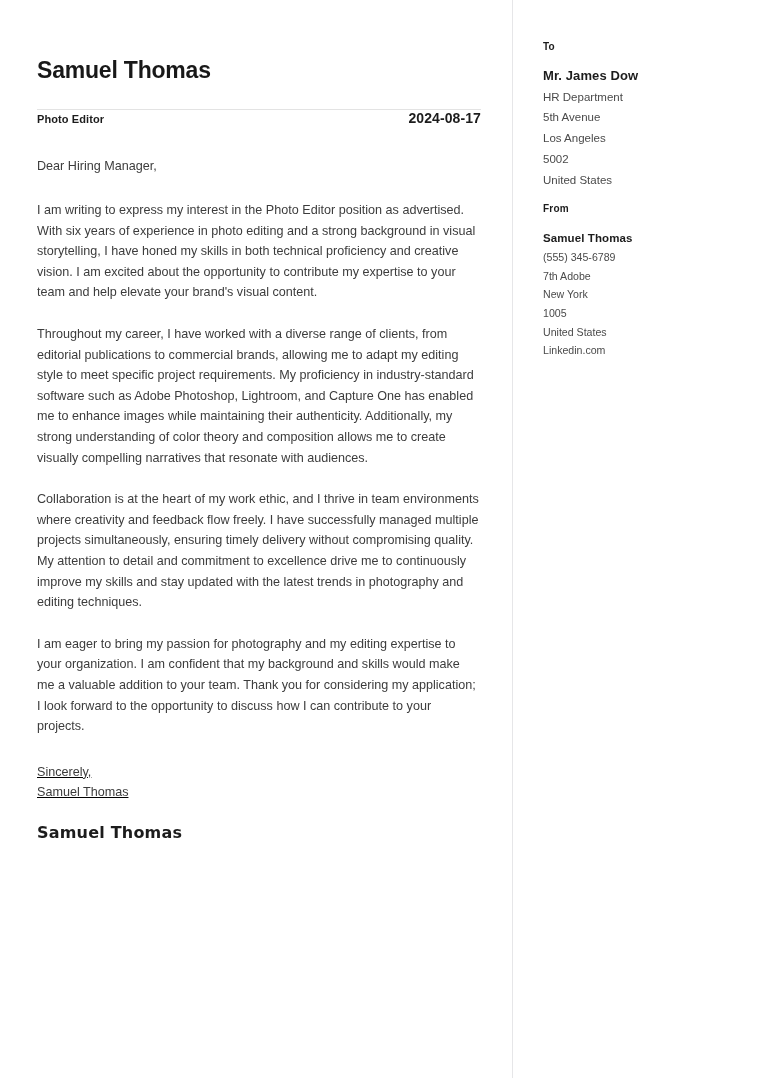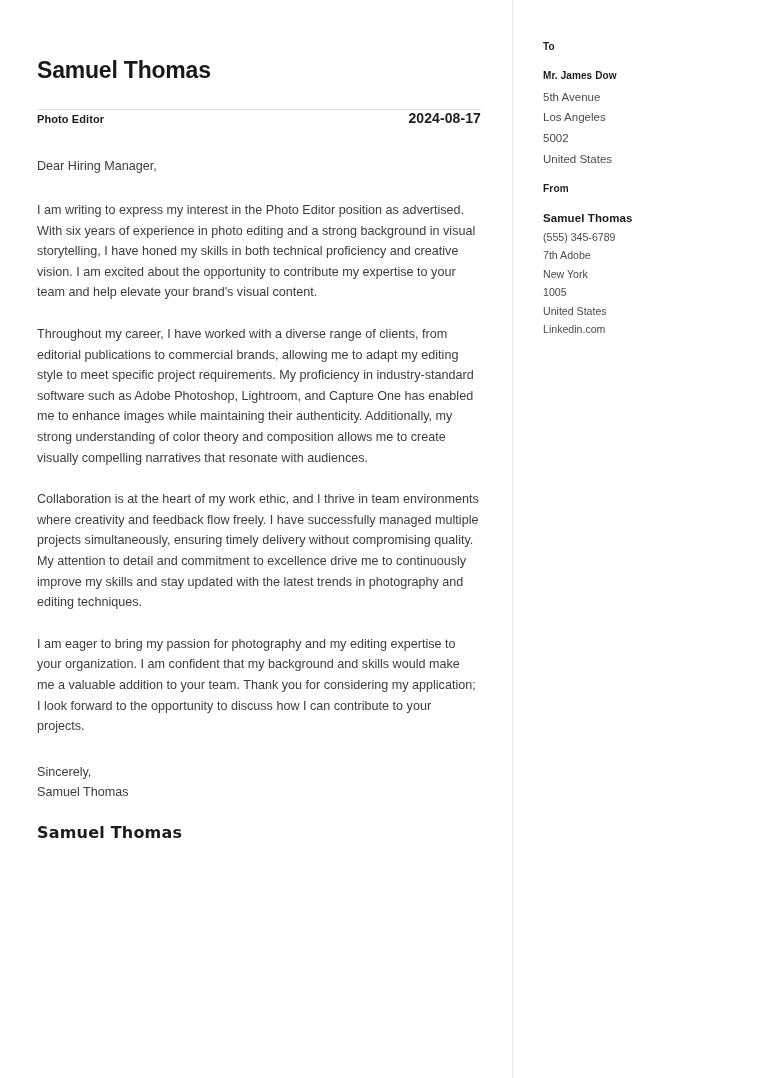--- a/index.html
+++ b/index.html
@@ -84,20 +84,21 @@
     text-align: left;
   }
   .closing-line {
     font-size: 12.6px;
     color: #3c3c3c;
     line-height: 20.6px;
     margin: 0;
   }
   .closing-block {
     margin-top: 25px;
+    text-decoration: underline;
   }
   .signature {
     margin-top: 20px;
     font-family: "DejaVu Sans", sans-serif;
     font-size: 16px;
     font-weight: bold;
     color: #1c1c1c;
     letter-spacing: 0.2px;
   }
 
@@ -123,21 +124,21 @@
     margin: 0 0 14px 0;
   }
   .side-heading.from-heading {
     margin-top: 13px;
   }
 
   .addr-block {
     margin: 0;
   }
   .addr-name {
-    font-size: 10px;
+    font-size: 13px;
     font-weight: bold;
     color: #1c1c1c;
     line-height: 20.7px;
     letter-spacing: 0.1px;
   }
   .addr-line {
     font-size: 11.5px;
     color: #4a4a4a;
     line-height: 20.7px;
   }
@@ -184,20 +185,21 @@
 
   </div>
 
   <div class="col-divider"></div>
 
   <div class="side-col">
 
     <div class="side-heading">To</div>
     <div class="addr-block recipient">
       <div class="addr-name">Mr. James Dow</div>
+      <div class="addr-line">HR Department</div>
       <div class="addr-line">5th Avenue</div>
       <div class="addr-line">Los Angeles</div>
       <div class="addr-line">5002</div>
       <div class="addr-line">United States</div>
     </div>
 
     <div class="side-heading from-heading">From</div>
     <div class="addr-block sender">
       <div class="addr-name">Samuel Thomas</div>
       <div class="addr-line">(555) 345-6789</div>

